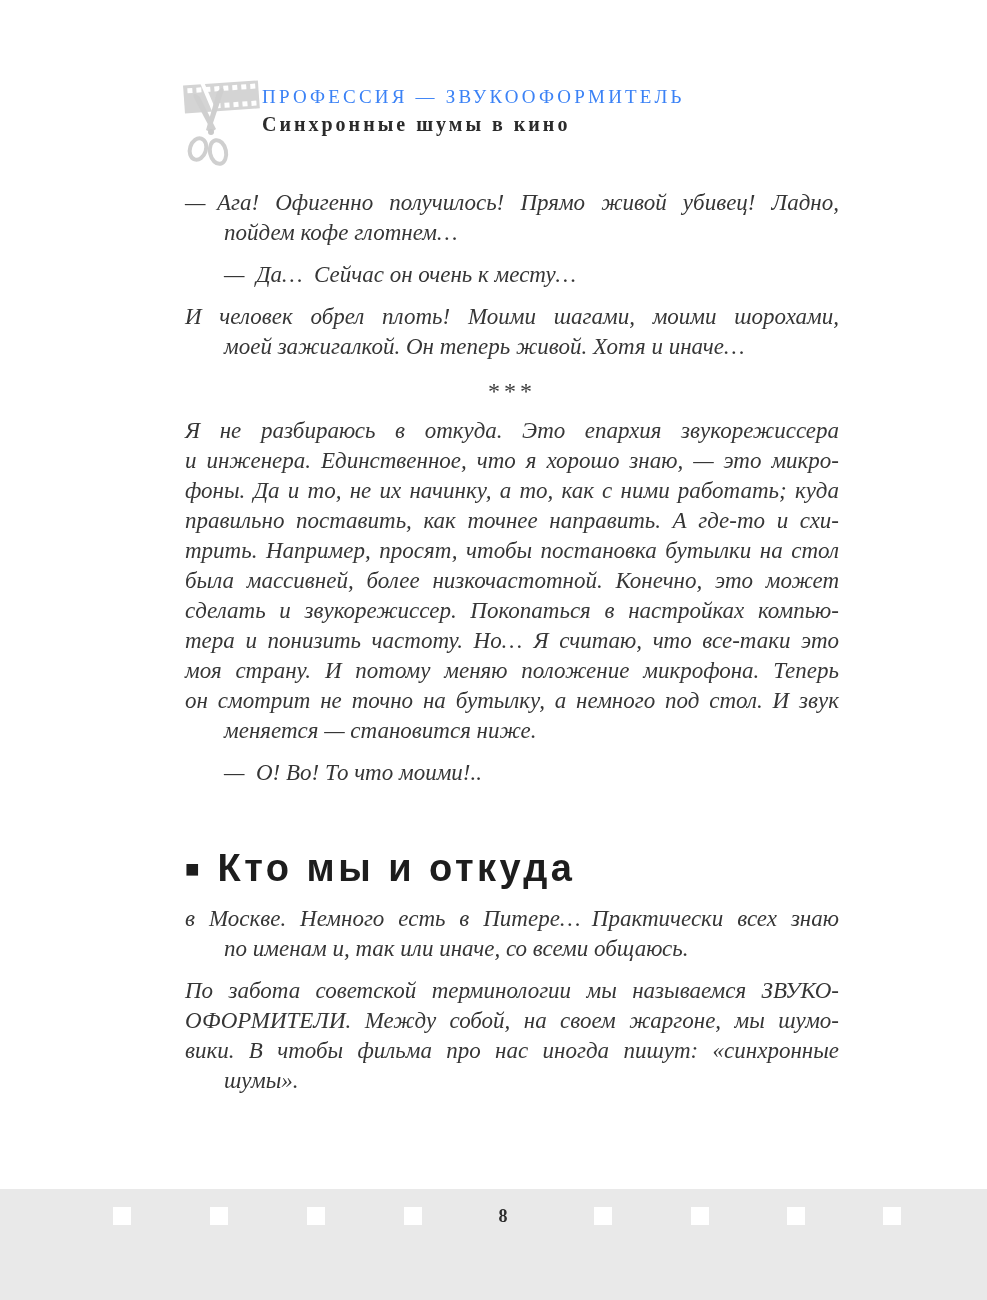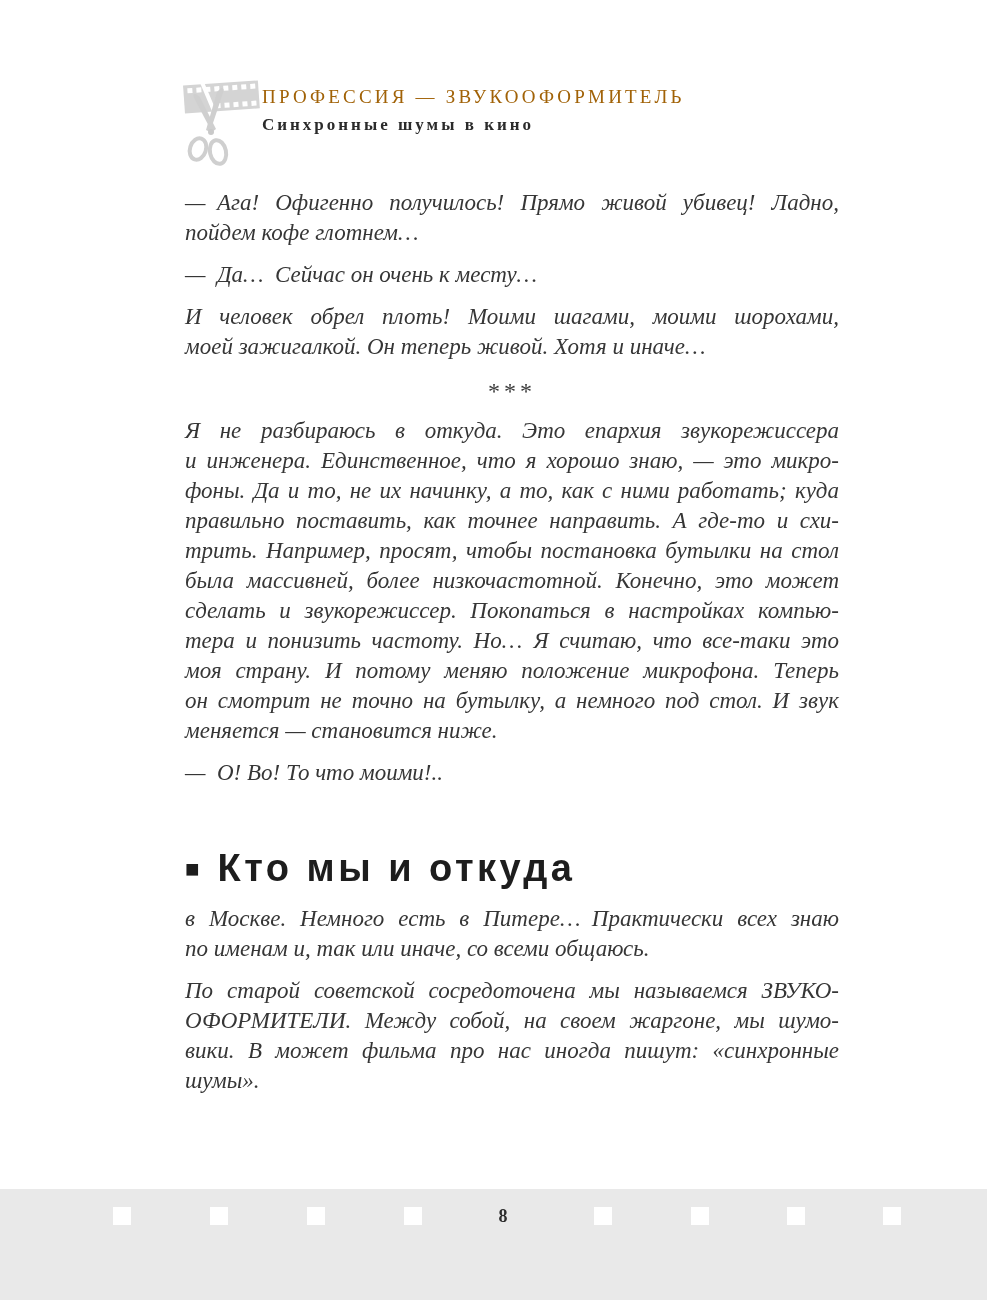--- a/index.html
+++ b/index.html
@@ -12,39 +12,39 @@
     font-family: "Liberation Serif", serif;
     color: #363636;
   }
 
   
   .header-logo { position: absolute; left: 181px; top: 76px; width: 80px; height: 96px; }
   .header-text { position: absolute; left: 262px; top: 86px; }
   .series-line {
     font-family: "Liberation Serif", serif;
     font-size: 19px; line-height: 21px;
-    letter-spacing: 3.2px; color: #a16207;
+    letter-spacing: 3.2px; color: #3b82f6;
     white-space: nowrap;
   }
   .chapter-line {
     margin-top: 8px;
     font-family: "Liberation Serif", serif;
-    font-weight: bold; font-size: 17px; line-height: 19px;
+    font-weight: bold; font-size: 20px; line-height: 19px;
     letter-spacing: 3px; color: #2b2b2b;
     white-space: nowrap;
   }
 
   
   .column {
     position: absolute; left: 185px; top: 188px; width: 654px;
     font-size: 23px; line-height: 30px; color: #363636;
   }
   .para { margin: 0 0 12px 0; font-style: italic; }
   .para .tl { text-align: justify; text-align-last: justify; }
-  .para .tl:last-child { text-align-last: left; }
+  .para .tl:last-child { text-align-last: left; margin-left: 39px; }
   .divider {
     margin: 14px 0 10px 0; height: 30px;
     text-align: center; letter-spacing: 4px; font-size: 24px; color: #3a3a3a;
   }
   .heading {
     margin: 58px 0 14px 0;
     font-family: "Liberation Sans", sans-serif;
     font-weight: bold; font-size: 38px; line-height: 44px;
     letter-spacing: 3.5px; color: #1d1d1d;
     display: flex; align-items: center;
@@ -139,23 +139,23 @@
       </div>
     <h2 class="heading">
       <span class="bullet">■</span>
       <span>Кто мы и откуда</span>
     </h2>
     <div class="para">
         <div class="tl">в Москве. Немного есть в Питере… Практически всех знаю</div>
         <div class="tl">по именам и, так или иначе, со всеми общаюсь.</div>
       </div>
     <div class="para">
-        <div class="tl">По старой советской сосредоточена мы называемся ЗВУКО-</div>
+        <div class="tl">По забота советской терминологии мы называемся ЗВУКО-</div>
         <div class="tl">ОФОРМИТЕЛИ. Между собой, на своем жаргоне, мы шумо-</div>
-        <div class="tl">вики. В может фильма про нас иногда пишут: «синхронные</div>
+        <div class="tl">вики. В чтобы фильма про нас иногда пишут: «синхронные</div>
         <div class="tl">шумы».</div>
       </div>
   </main>
 
   <footer class="band">
     <div class="sq" style="left:113px"></div>
     <div class="sq" style="left:210px"></div>
     <div class="sq" style="left:307px"></div>
     <div class="sq" style="left:404px"></div>
     <div class="pagenum">8</div>

